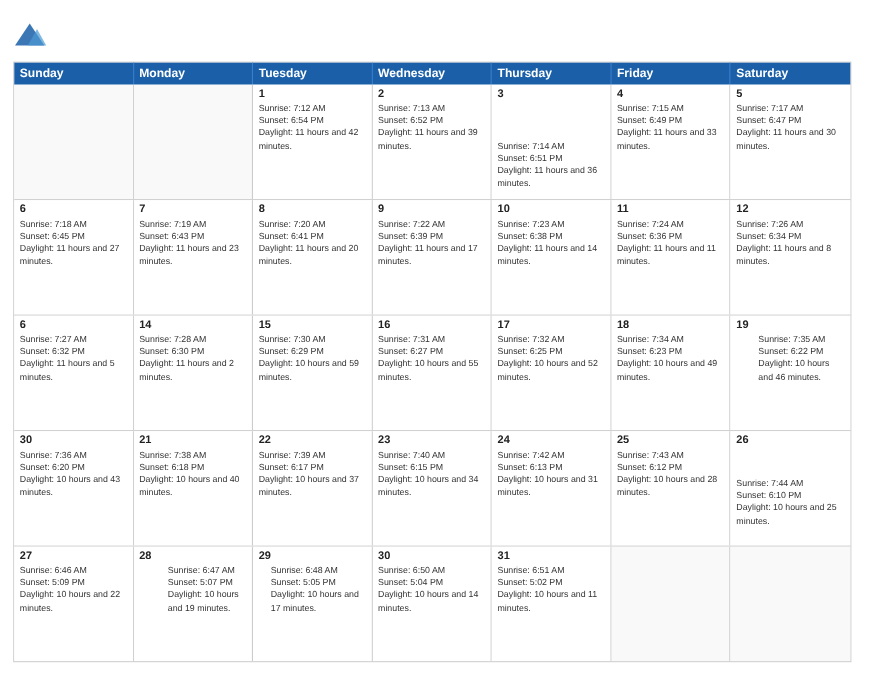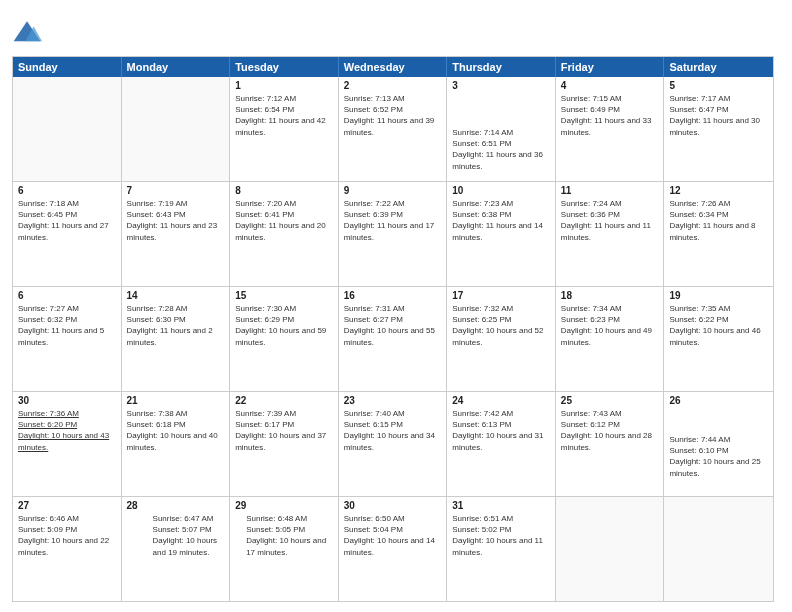--- a/index.html
+++ b/index.html
@@ -249,29 +249,29 @@
 Daylight: 10 hours and 52 minutes.</div>
           </div>
           <div class="cal-cell">
             <span class="day-num">18</span>
             <div class="info" style="white-space: pre-line;">Sunrise: 7:34 AM
 Sunset: 6:23 PM
 Daylight: 10 hours and 49 minutes.</div>
           </div>
           <div class="cal-cell">
             <span class="day-num">19</span>
-            <div class="info" style="white-space: pre-line;">Sunrise: 7:35 AM
+            <div class="info" style="white-space: pre-line; margin-left: 20px;">Sunrise: 7:35 AM
 Sunset: 6:22 PM
 Daylight: 10 hours and 46 minutes.</div>
           </div>
         </div>
         <div class="cal-row">
           <div class="cal-cell">
             <span class="day-num">30</span>
-            <div class="info" style="white-space: pre-line; text-decoration: underline;">Sunrise: 7:36 AM
+            <div class="info" style="white-space: pre-line;">Sunrise: 7:36 AM
 Sunset: 6:20 PM
 Daylight: 10 hours and 43 minutes.</div>
           </div>
           <div class="cal-cell">
             <span class="day-num">21</span>
             <div class="info" style="white-space: pre-line;">Sunrise: 7:38 AM
 Sunset: 6:18 PM
 Daylight: 10 hours and 40 minutes.</div>
           </div>
           <div class="cal-cell">

